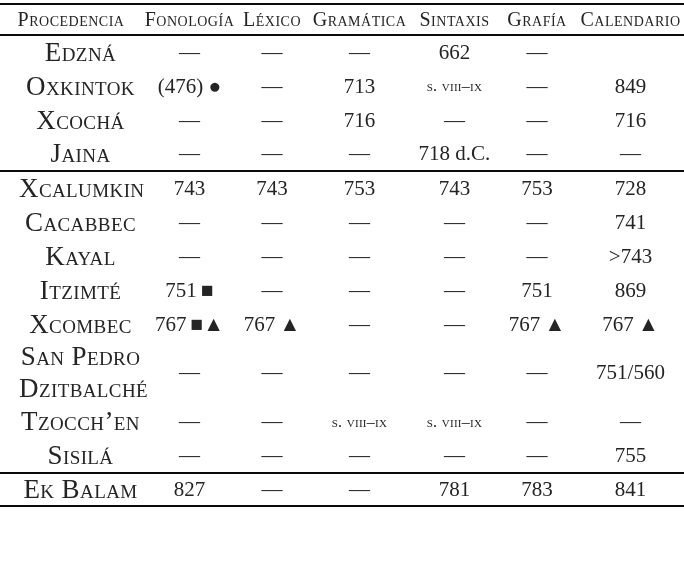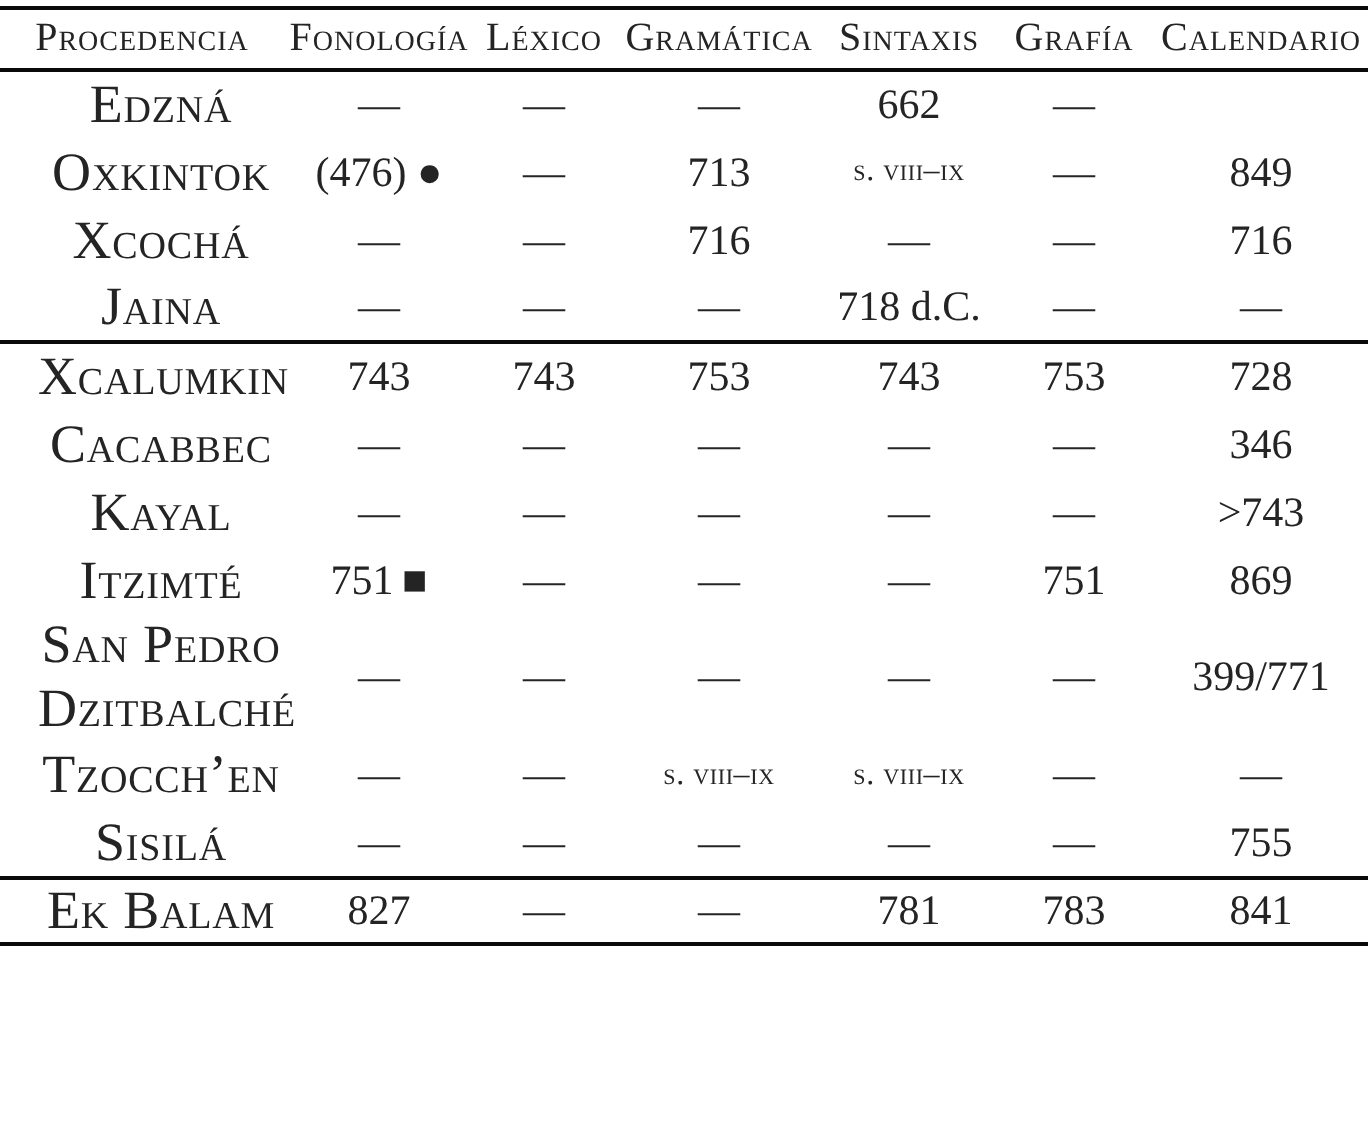--- a/index.html
+++ b/index.html
@@ -140,48 +140,57 @@
         <td>753</td>
         <td>728</td>
       </tr>
       <tr>
         <td class="name">Cacabbec</td>
         <td>—</td>
         <td>—</td>
         <td>—</td>
         <td>—</td>
         <td>—</td>
-        <td>346</td>
+        <td>741</td>
       </tr>
       <tr>
         <td class="name">Kayal</td>
         <td>—</td>
         <td>—</td>
         <td>—</td>
         <td>—</td>
         <td>—</td>
         <td>&gt;743</td>
       </tr>
       <tr>
         <td class="name">Itzimté</td>
         <td>751 ■</td>
         <td>—</td>
         <td>—</td>
         <td>—</td>
         <td>751</td>
         <td>869</td>
       </tr>
+      <tr>
+        <td class="name">Xcombec</td>
+        <td>767 ■▲</td>
+        <td>767 ▲</td>
+        <td>—</td>
+        <td>—</td>
+        <td>767 ▲</td>
+        <td>767 ▲</td>
+      </tr>
       <tr class="tall">
         <td class="name">San Pedro Dzitbalché</td>
         <td>—</td>
         <td>—</td>
         <td>—</td>
         <td>—</td>
         <td>—</td>
-        <td>399/771</td>
+        <td>751/560</td>
       </tr>
       <tr>
         <td class="name">Tzocch’en</td>
         <td>—</td>
         <td>—</td>
         <td class="sc">s. viii–ix</td>
         <td class="sc">s. viii–ix</td>
         <td>—</td>
         <td>—</td>
       </tr>

